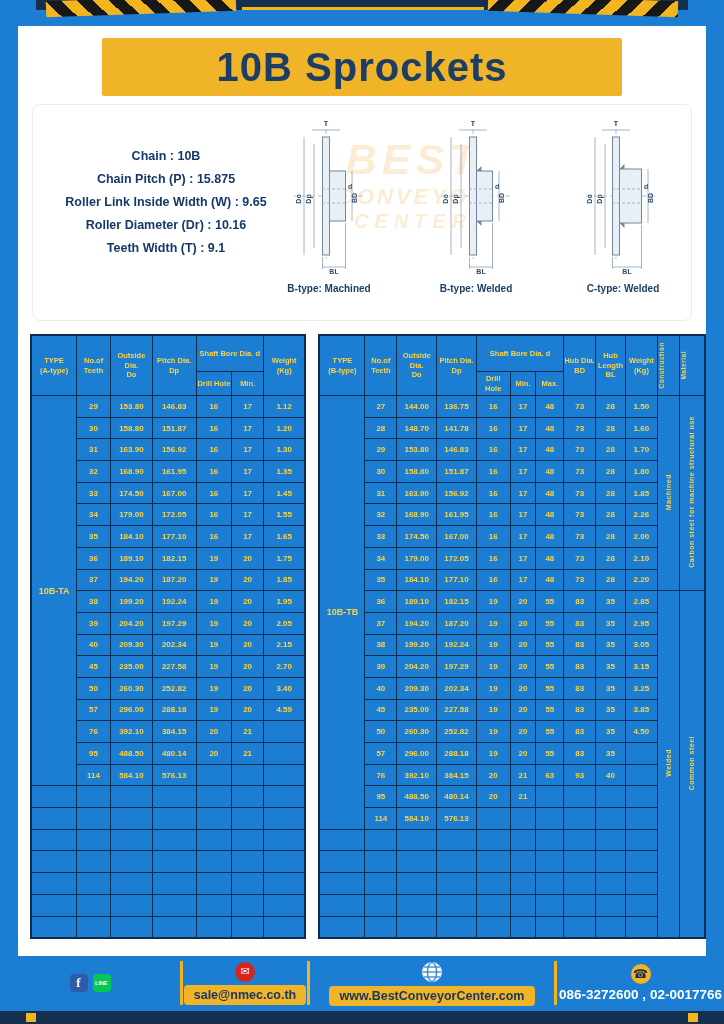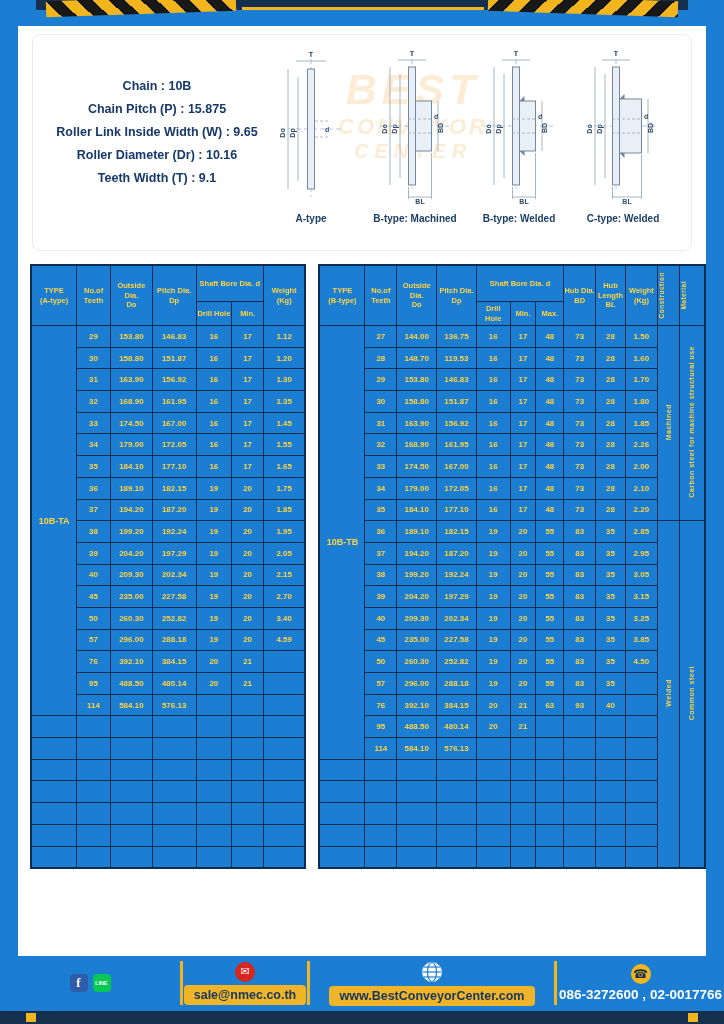--- a/index.html
+++ b/index.html
@@ -85,53 +85,39 @@
 </head>
 <body>
 
 <div class="top-bar"></div>
 <div class="hazard left"></div>
 <div class="hazard right"></div>
 <div class="top-yellow-line"></div>
 
 <div class="card">
 
+  <div class="title-banner">
+    <h1>10B Sprockets</h1>
+  </div>
 
   <div class="spec-panel">
     <div class="watermark">
       <span class="w1">BEST</span>
       <span class="w2">CONVEYOR</span>
       <span class="w3">CENTER</span>
     </div>
     <div class="specs">
       <div class="spec-line">Chain : 10B</div>
       <div class="spec-line">Chain Pitch (P) : 15.875</div>
       <div class="spec-line">Roller Link Inside Width (W) : 9.65</div>
       <div class="spec-line">Roller Diameter (Dr) : 10.16</div>
       <div class="spec-line">Teeth Width (T) : 9.1</div>
     </div>
     <div class="diagrams">
 
-      <div class="figure">
-        <svg class="fig-svg" viewBox="0 0 86 158">
-          <line class="cl" x1="43" y1="4" x2="43" y2="150"></line>
-          <line class="cl" x1="12" y1="82" x2="74" y2="82"></line>
-          <rect class="plate" x="39.5" y="22" width="7" height="120"></rect>
-          <line class="dim" x1="28" y1="14" x2="58" y2="14"></line>
-          <text x="43" y="10" text-anchor="middle">T</text>
-          <line class="dim" x1="20" y1="22" x2="20" y2="142"></line>
-          <text x="17" y="86" transform="rotate(-90 17 86)" text-anchor="middle">Do</text>
-          <line class="dim" x1="30" y1="30" x2="30" y2="134"></line>
-          <text x="27" y="86" transform="rotate(-90 27 86)" text-anchor="middle">Dp</text>
-          <line class="bore" x1="47" y1="74" x2="62" y2="74"></line>
-          <line class="bore" x1="47" y1="90" x2="62" y2="90"></line>
-          <text x="57" y="85">d</text>
-        </svg>
-        <div class="fig-label">A-type</div>
-      </div>
 
       <div class="figure">
         <svg class="fig-svg" viewBox="0 0 86 158">
           <line class="cl" x1="40" y1="4" x2="40" y2="142"></line>
           <line class="cl" x1="8" y1="79" x2="78" y2="79"></line>
           <rect class="plate" x="36.5" y="20" width="7" height="118"></rect>
           <rect class="hub" x="43.5" y="54" width="16" height="50"></rect>
           <line class="dim" x1="26" y1="13" x2="54" y2="13"></line>
           <text x="40" y="9" text-anchor="middle">T</text>
           <line class="dim" x1="18" y1="20" x2="18" y2="138"></line>
@@ -548,21 +534,21 @@
             <td>48</td>
             <td>73</td>
             <td>28</td>
             <td>1.50</td>
             <td class="vcell" rowspan="9"><span class="vtext">Machined</span></td>
             <td class="vcell" rowspan="9"><span class="vtext">Carbon steel for machine structural use</span></td>
           </tr>
           <tr>
             <td>28</td>
             <td>148.70</td>
-            <td>119.53</td>
+            <td>141.78</td>
             <td>16</td>
             <td>17</td>
             <td>48</td>
             <td>73</td>
             <td>28</td>
             <td>1.60</td>
           </tr>
           <tr>
             <td>29</td>
             <td>153.80</td>

